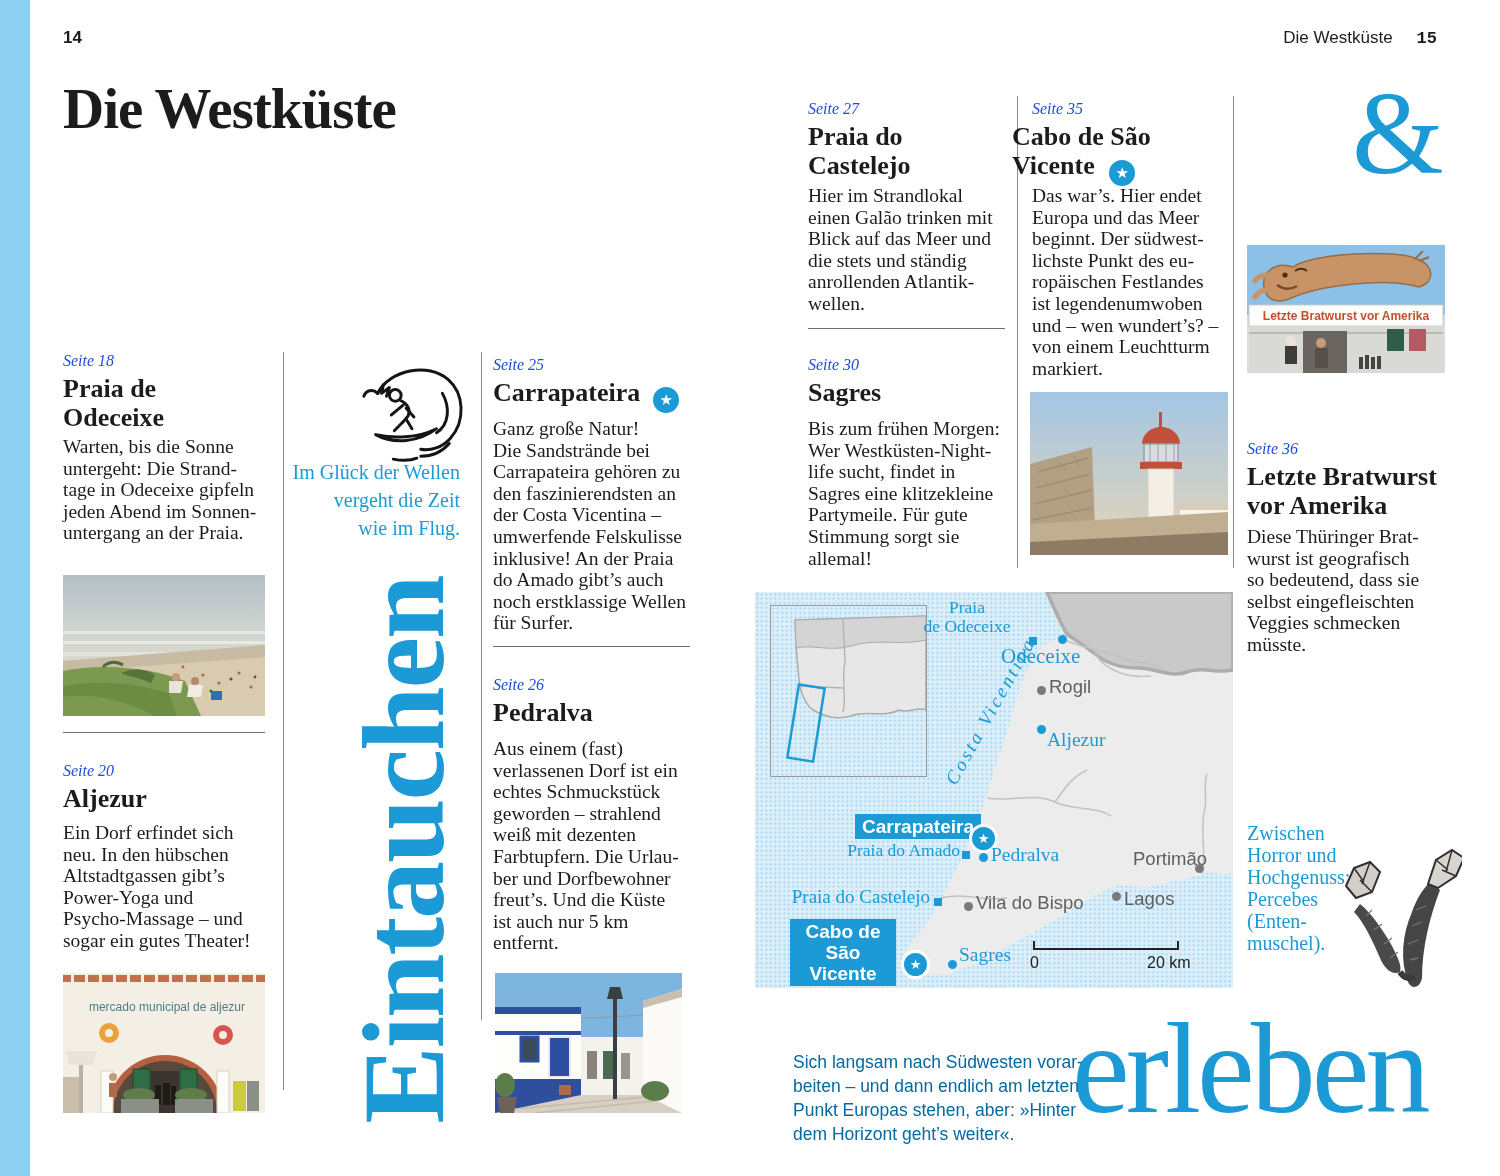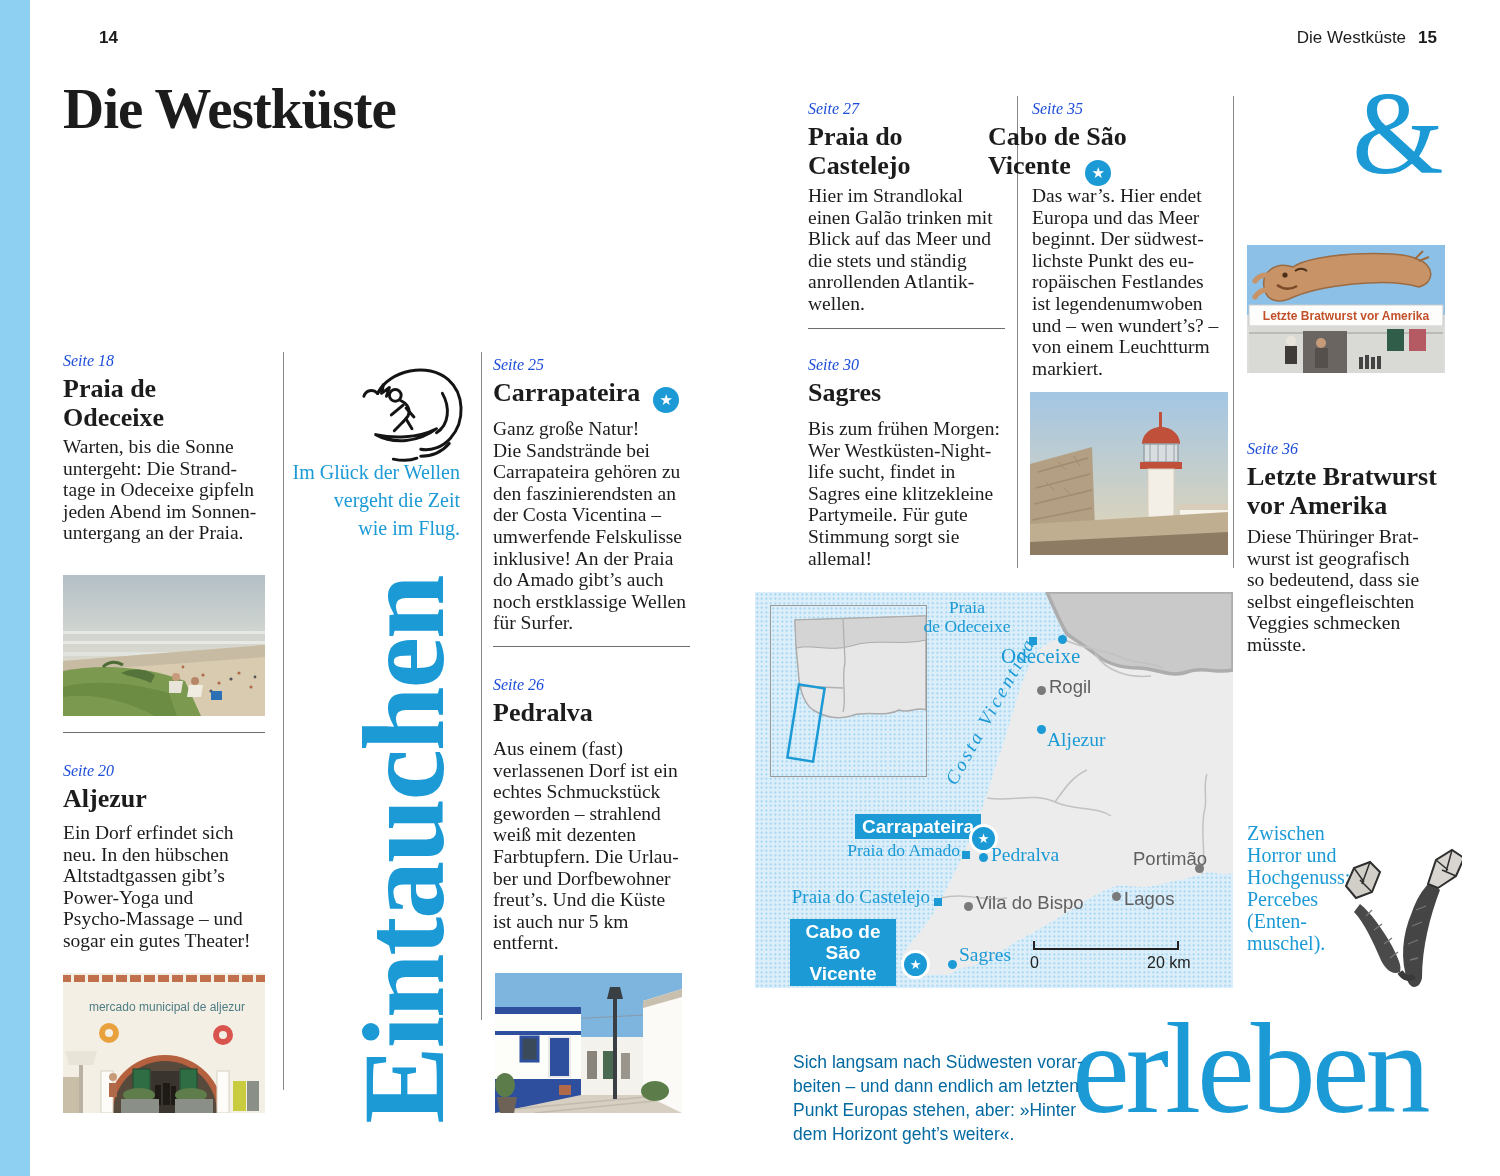--- a/index.html
+++ b/index.html
@@ -2,21 +2,21 @@
 <html><head>
 <meta charset="utf-8">
 <style>
   html,body{margin:0;padding:0;background:#fff;}
   #page{position:relative;width:1500px;height:1176px;background:#ffffff;overflow:hidden;
         font-family:"Liberation Serif","DejaVu Serif",serif;color:#1c1c1c;}
   .abs{position:absolute;}
   .pre{white-space:pre-line;}
   .strip{left:0;top:0;width:30px;height:1176px;background:#8ed0f2;}
   
-  .pgnum{font-family:"Liberation Sans",sans-serif;font-weight:bold;font-size:17px;margin-left:36px;}
+  .pgnum{font-family:"Liberation Sans",sans-serif;font-weight:bold;font-size:17px;}
   .runhead{font-family:"Liberation Sans",sans-serif;font-size:17px;}
   
   .bigtitle{font-size:57px;font-weight:bold;letter-spacing:-1px;}
   .lead{font-size:23px;line-height:28.5px;}
   .lead b{font-weight:bold;}
   
   .plabel{font-style:italic;font-size:16px;color:#1d4ed8;}
   .h3{font-size:26px;font-weight:bold;line-height:29px;}
   .body{font-size:19.5px;line-height:21.6px;}
   .vline{width:1px;background:#8a8a8a;}
@@ -60,21 +60,21 @@
 </style>
 </head>
 <body>
 
 <div id="page">
   <div class="abs strip"></div>
 
   <div class="abs pgnum" style="left:63px;top:28px;">14</div>
   <div class="abs" style="right:63px;top:28px;text-align:right;">
     <span class="runhead">Die Westküste</span>
-    <span class="pgnum" style="margin-left:8px;">15</span>
+    <span class="pgnum" style="margin-left:20px;font-family:Liberation Mono, monospace;">15</span>
   </div>
 
   <div class="abs bigtitle" style="left:63px;top:76px;">Die Westküste</div>
 
   <div class="abs vline" style="left:283px;top:352px;height:738px;"></div>
   <div class="abs vline" style="left:481px;top:352px;height:668px;"></div>
   <div class="abs vline" style="left:1017px;top:96px;height:472px;"></div>
   <div class="abs vline" style="left:1233px;top:96px;height:472px;"></div>
 
   <div class="abs plabel" style="left:63px;top:352px;">Seite 18</div>
@@ -283,21 +283,21 @@
   <div class="abs h3" style="left:808px;top:378px;">Sagres</div>
   <div class="abs body pre" style="left:808px;top:418px;width:220px;">Bis zum frühen Morgen:
 Wer Westküsten-Night-
 life sucht, findet in
 Sagres eine klitzekleine
 Partymeile. Für gute
 Stimmung sorgt sie
 allemal!</div>
 
   <div class="abs plabel" style="left:1032px;top:100px;">Seite 35</div>
-  <div class="abs h3" style="left:988px;top:122px;width:210px;">
+  <div class="abs h3" style="left:1012px;top:122px;width:210px;">
     <span>Cabo de São</span><br>
     <span>Vicente</span>
     <span class="starbadge" style="margin-left:8px;">★</span>
   </div>
   <div class="abs body pre" style="left:1032px;top:185px;width:215px;">Das war’s. Hier endet
 Europa und das Meer
 beginnt. Der südwest-
 lichste Punkt des eu-
 ropäischen Festlandes
 ist legendenumwoben

